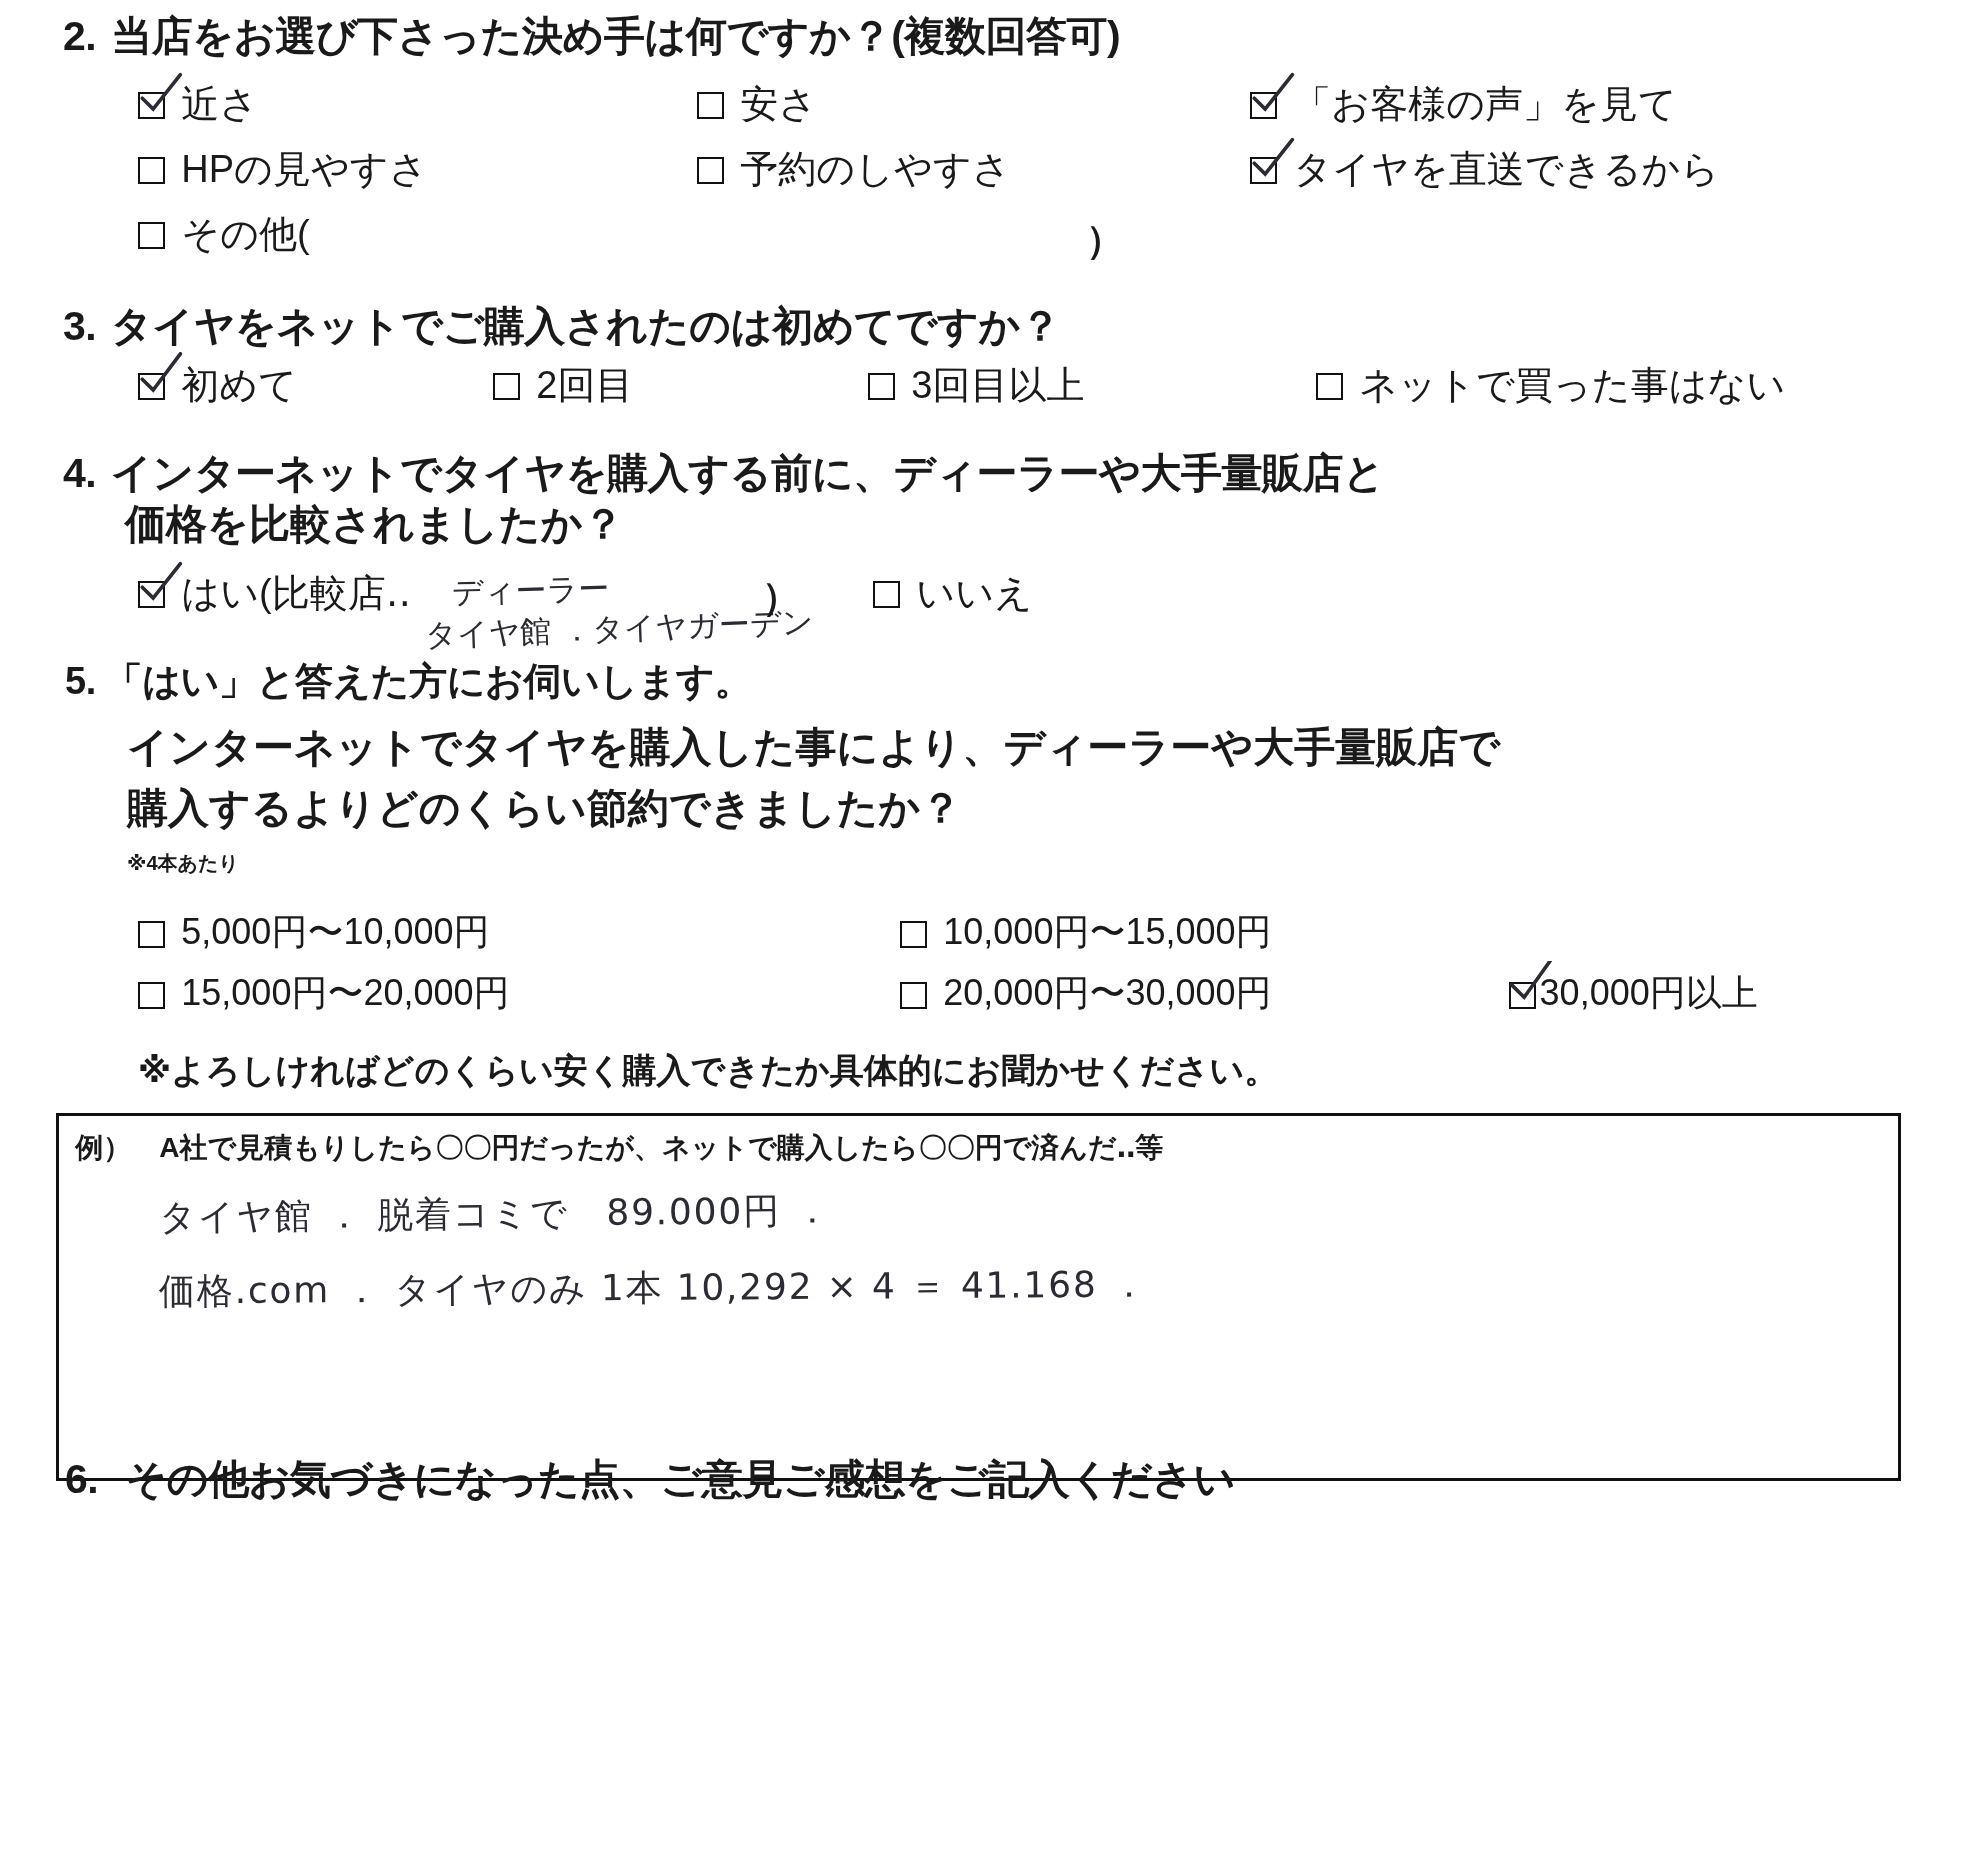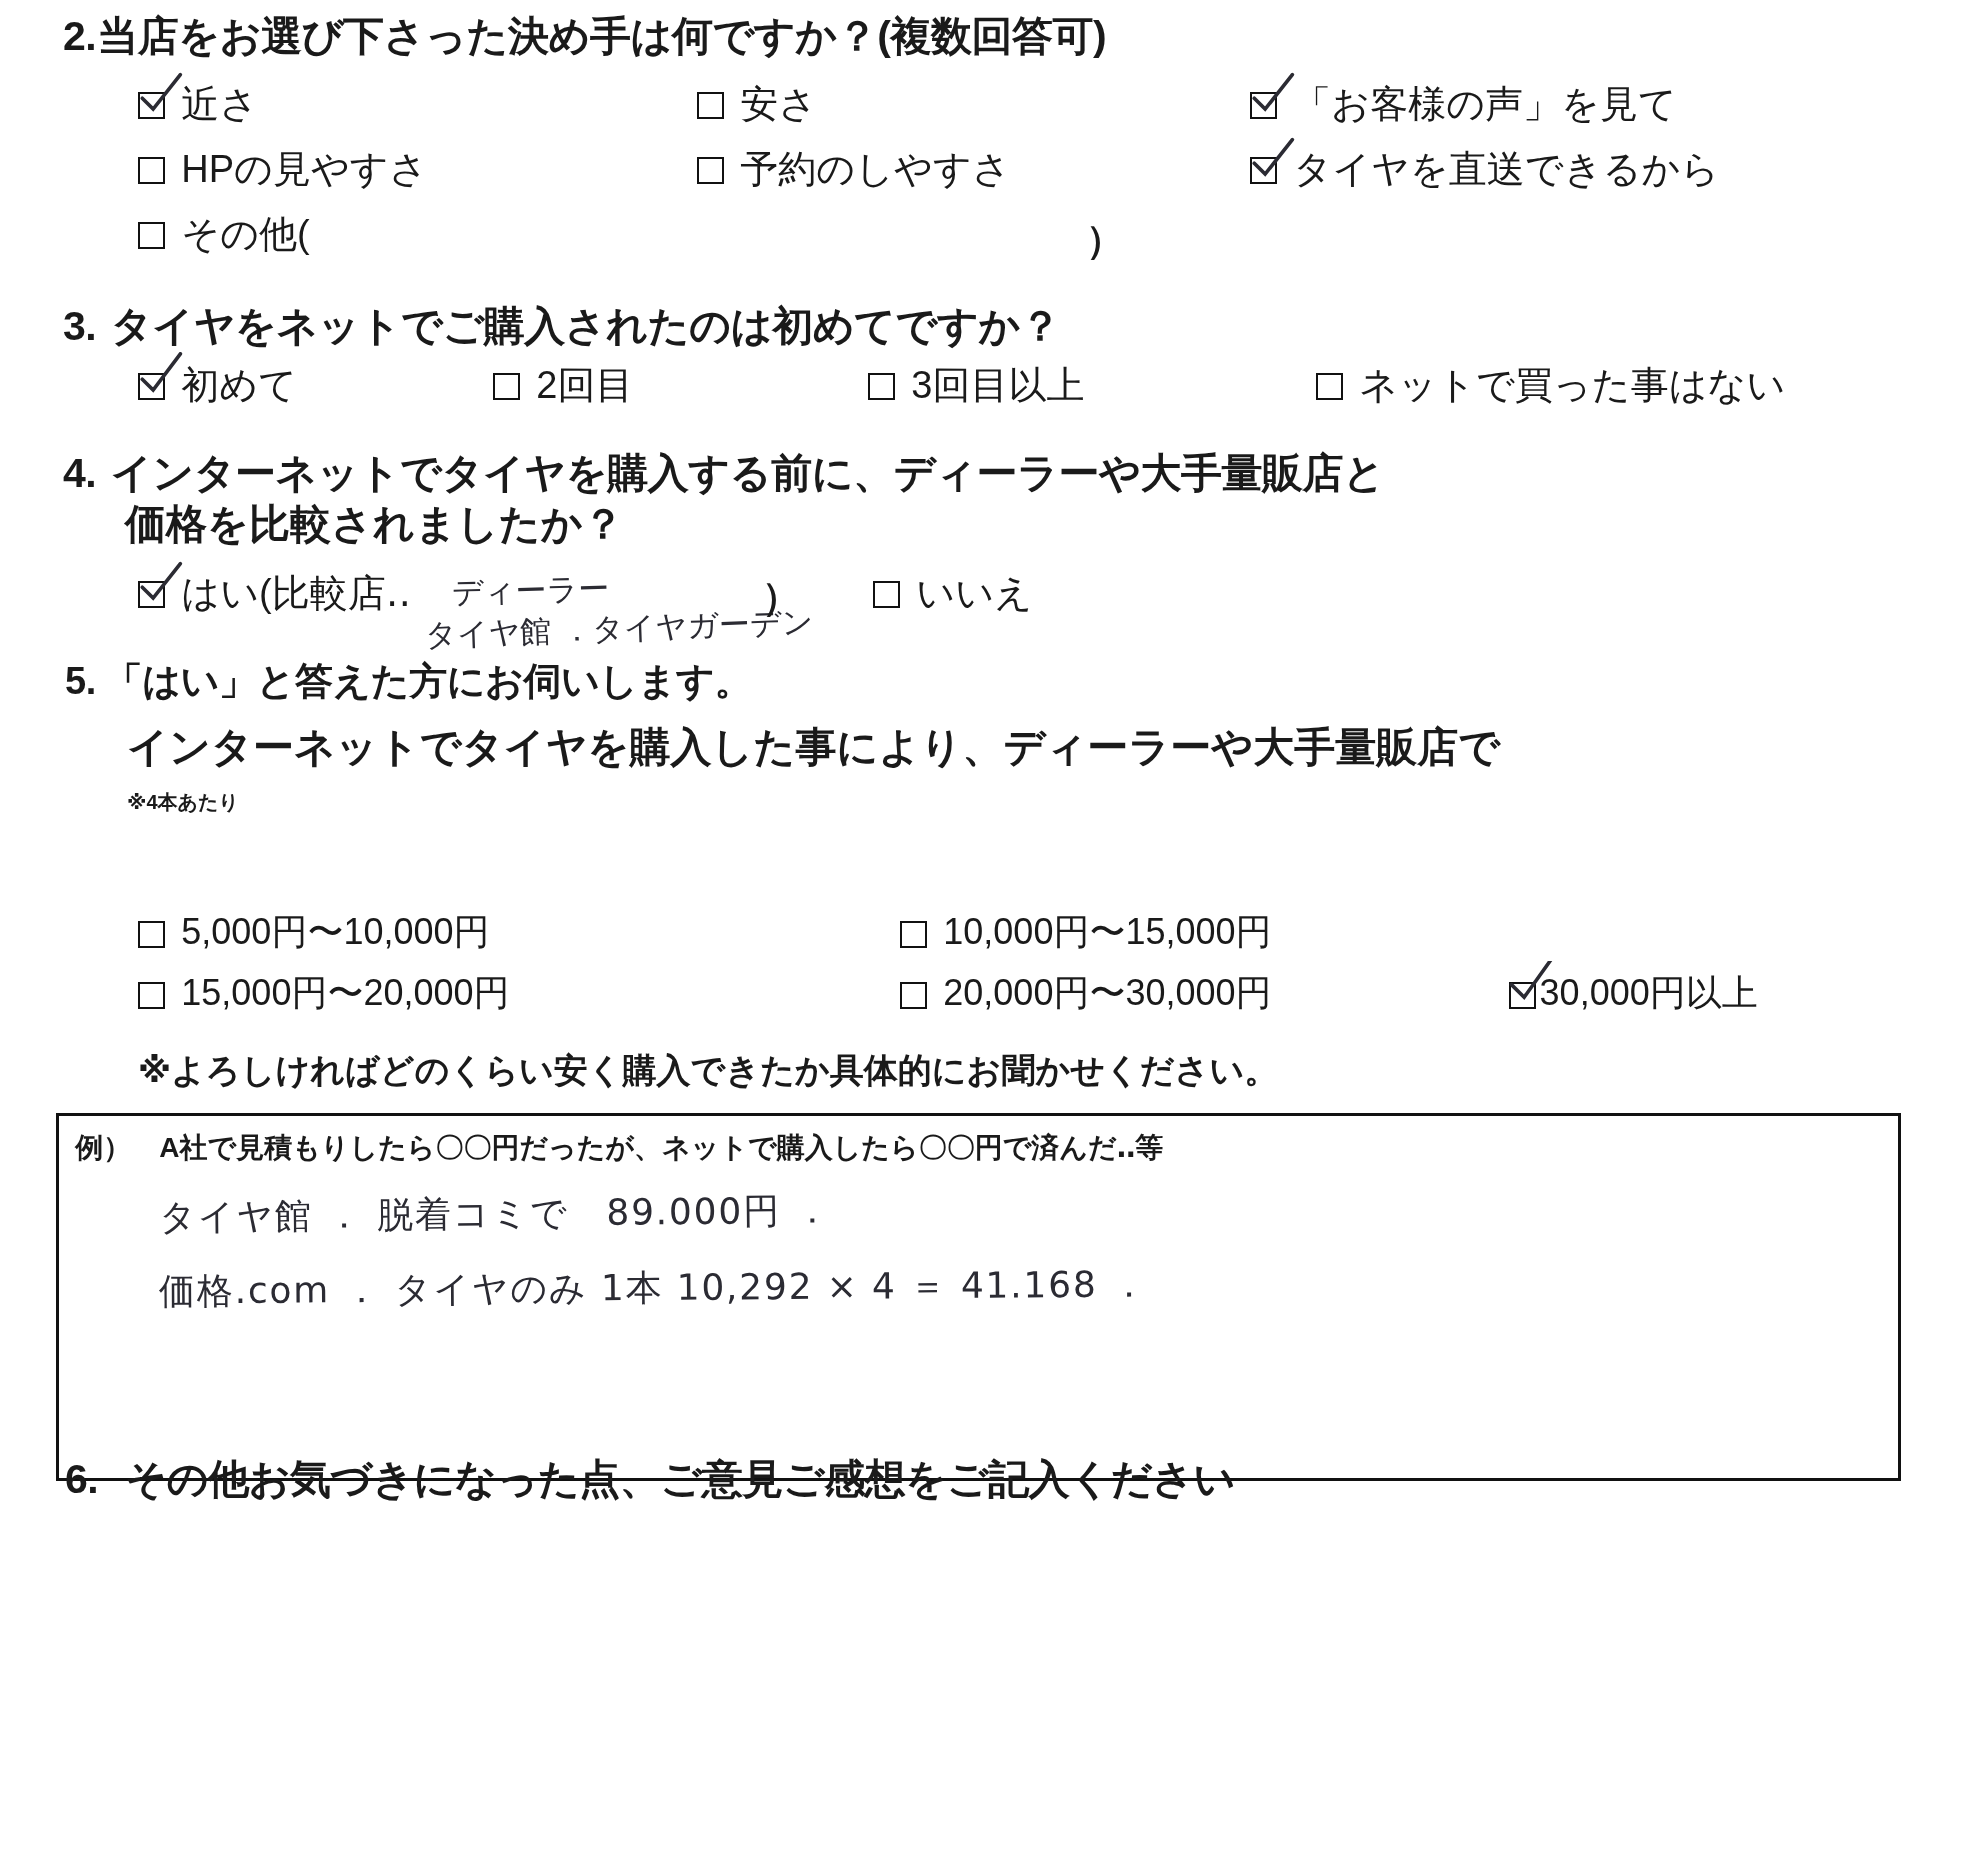--- a/index.html
+++ b/index.html
@@ -110,21 +110,21 @@
   .paren { font-size: 38px; font-weight: bold; }
 </style>
 </head>
 <body>
 
 <div class="page">
 
   <div class="q-block" style="top:12.7px;left:63px;">
     <div style="display:flex;align-items:flex-start;">
       <span class="q-title">2.</span>
-      <span class="q-title" style="margin-left:1px;">当店をお選び下さった決め手は何ですか？(複数回答可)</span>
+      <span class="q-title" style="margin-left:15px;">当店をお選び下さった決め手は何ですか？(複数回答可)</span>
     </div>
   </div>
 
   <div class="opt" style="top:85px;left:138px;">
     <span class="box">
       <span class="tick">
         <svg width="49" height="49" viewBox="0 0 54 54">
             <path d="M8 30 L20 42 L50 4" stroke="#2b2b33" stroke-width="4" fill="none" stroke-linecap="round"></path>
           </svg>
       </span>
@@ -242,20 +242,21 @@
     <span class="box"></span>
     <span class="opt-label">いいえ</span>
   </div>
 
   <div class="q-block" style="top:660px;left:65px;">
     <div style="display:flex;align-items:flex-start;">
       <span class="q-title" style="font-size:38px;">5.</span>
       <span class="q-title" style="margin-left:9px;font-size:38px;">「はい」と答えた方にお伺いします。</span>
     </div>
     <div class="q-sub" style="margin-left:62px;margin-top:20px;">インターネットでタイヤを購入した事により、ディーラーや大手量販店で</div>
+    <div class="q-sub" style="margin-left:62px;margin-top:14.5px;">購入するよりどのくらい節約できましたか？</div>
     <div class="q-note" style="margin-left:62px;margin-top:18px;">※4本あたり</div>
   </div>
 
   <div class="opt" style="top:914px;left:138px;">
     <span class="box"></span>
     <span class="opt-label small">5,000円〜10,000円</span>
   </div>
   <div class="opt" style="top:914px;left:900px;">
     <span class="box"></span>
     <span class="opt-label small">10,000円〜15,000円</span>

